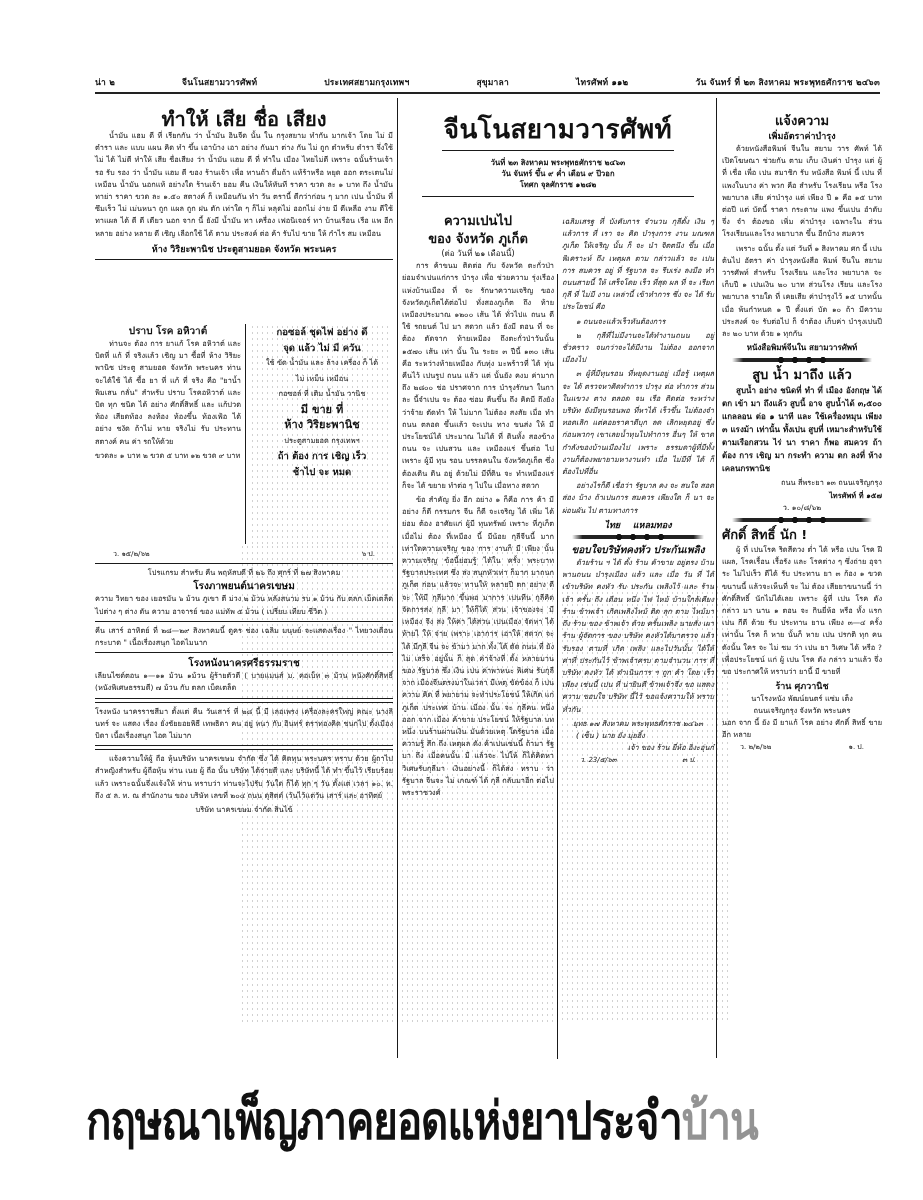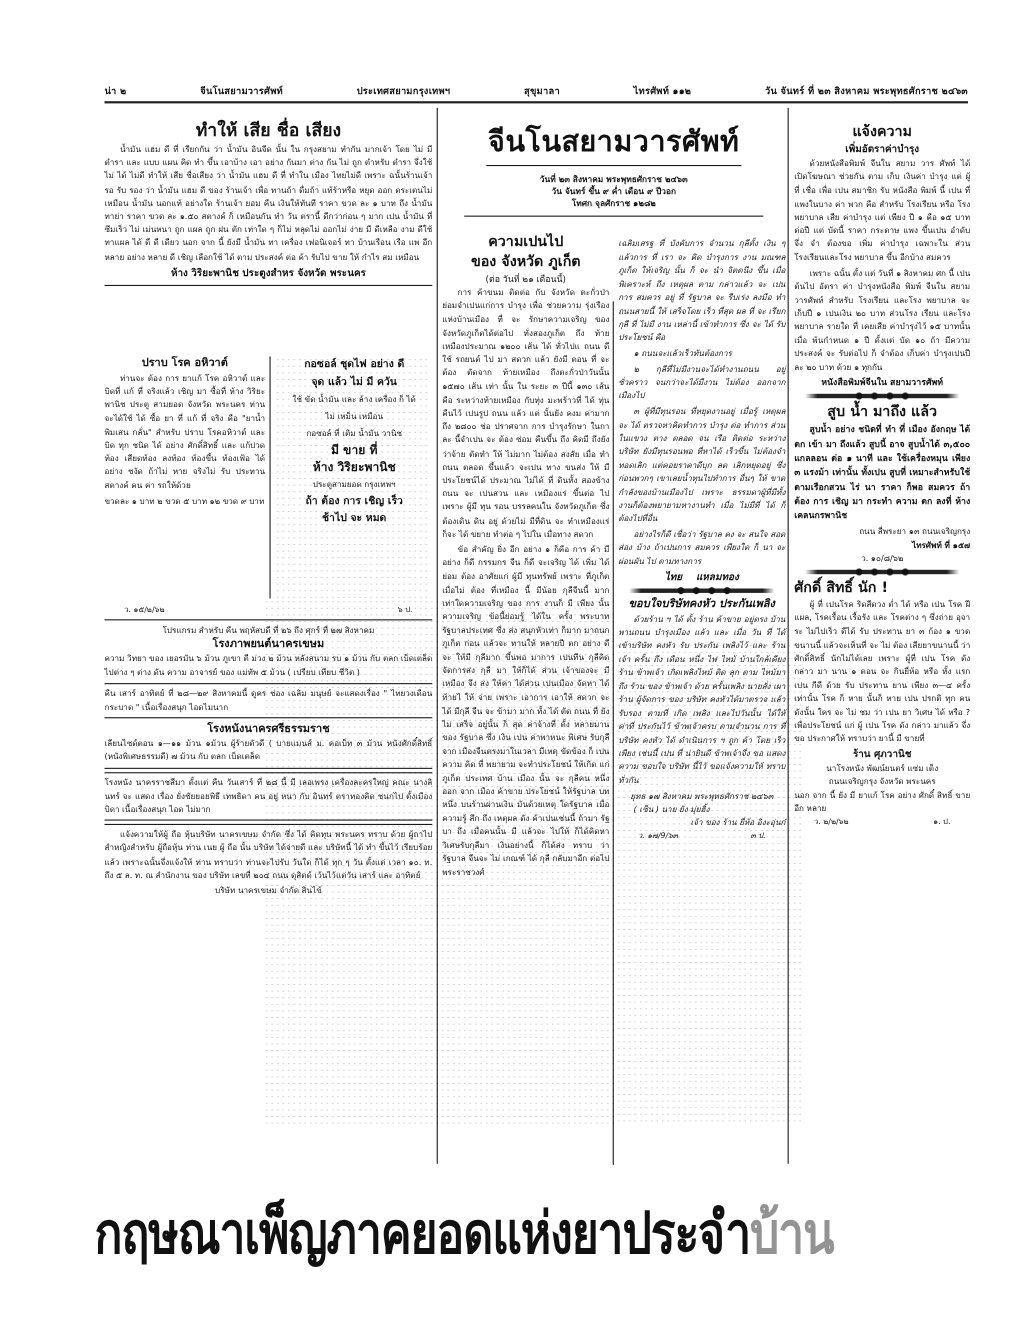--- a/index.html
+++ b/index.html
@@ -16,21 +16,21 @@
   .col { position:absolute; font-size:7.4px; line-height:12.2px; text-align:justify; }
   .col p { margin:0 0 2px 0; text-indent:14px; }
   .col p.noindent { text-indent:0; }
   .center { text-align:center; }
   .bold { font-weight:bold; }
   .rule { height:0; border-top:1.6px solid #1a1a1a; margin:3px 0; }
   .rule.thin { border-top-width:1px; }
   .vrule { position:absolute; width:0; border-left:1.8px solid #1a1a1a; }
 
   h1, h2, h3 { margin:0; font-weight:bold; text-align:center; }
-  .h-big { font-size:16px; line-height:22px; }
+  .h-big { font-size:20px; line-height:22px; }
   .h-med { font-size:13px; line-height:18px; }
   .h-sm  { font-size:10px; line-height:14px; }
 
   .nameplate { font-family:"DejaVu Serif", serif; font-size:26px; line-height:34px;
     font-weight:bold; text-align:center; letter-spacing:0.5px; }
   .dateline { font-size:7.6px; line-height:11px; text-align:center; font-weight:bold; }
   .sign { text-align:right; font-size:7.4px; }
   .small-sig { display:flex; justify-content:space-between; font-size:7px; padding:0 18px; }
 
   .banner { position:absolute; left:86px; top:1060px; width:760px; height:60px;
@@ -61,21 +61,21 @@
   <div class="masthead-rule"></div>
 
   <div class="vrule" style="left:397px; top:74px; height:960px;"></div>
   <div class="vrule" style="left:557px; top:250px; height:785px;"></div>
   <div class="vrule" style="left:716px; top:74px; height:960px;"></div>
   <div class="vrule" style="left:245px; top:300px; height:220px;"></div>
 
   <div class="col" style="left:95px; top:84px; width:298px;">
     <h1 class="h-big">ทำให้ เสีย ชื่อ เสียง</h1>
     <p>น้ำมัน แฮม ดี ที่ เรียกกัน ว่า น้ำมัน อินจีด นั้น ใน กรุงสยาม ทำกัน มากเจ้า โดย ไม่ มี ตำรา และ แบบ แผน คิด ทำ ขึ้น เอาบ้าง เอา อย่าง กันมา ต่าง กัน ไม่ ถูก ตำหรับ ตำรา จึ่งใช้ไม่ ได้ ไม่ดี ทำให้ เสีย ชื่อเสียง ว่า น้ำมัน แฮม ดี ที่ ทำใน เมือง ไทยไม่ดี เพราะ ฉนั้นร้านเจ้า รอ รับ รอง ว่า น้ำมัน แฮม ดี ของ ร้านเจ้า เพื่อ ทานถ้า ดื่มถ้า แท้ร้าหรือ หยุด ออก ตระเตนไม่ เหมือน น้ำมัน นอกแท้ อย่างใด ร้านเจ้า ยอม คืน เงินให้ทันที ราคา ขวด ละ ๑ บาท ถึง น้ำมันทาย่า ราคา ขวด ละ ๑.๕๐ สตางค์ ก็ เหมือนกัน ทำ วัน ตรานี้ ดีกว่าก่อน ๆ มาก เปน น้ำมัน ที่ ซึมเร็ว ไม่ เม่นหนา ถูก แผล ถูก ฝน ตัก เท่าใด ๆ ก็ไม่ หลุดไม่ ออกไม่ ง่าย มี ดีเหลือ งาม ดีใช้ ทาแผล ได้ ดี ดี เดียว นอก จาก นี้ ยังมี น้ำมัน ทา เครื่อง เฟอนิเจอร์ ทา บ้านเรือน เรือ แพ อีก หลาย อย่าง หลาย ดี เชิญ เลือกใช้ ได้ ตาม ประสงค์ ต่อ ค้า รับไป ขาย ให้ กำไร สม เหมือน</p>
-    <div class="center bold" style="font-size:9px; line-height:14px; margin-top:2px;">ห้าง วิริยะพานิช ประตูงสำหร จังหวัด พระนคร</div>
+    <div class="center bold" style="font-size:9px; line-height:14px; margin-top:2px;">ห้าง วิริยะพานิช ประตูสามยอด จังหวัด พระนคร</div>
     <div class="rule"></div>
   </div>
 
   <div class="col" style="left:95px; top:300px; width:146px;">
     <h2 class="h-sm">ปราบ โรค อหิวาต์</h2>
     <p>ท่านจะ ต้อง การ ยาแก้ โรค อหิวาต์ และ บิดที่ แก้ ที่ จริงแล้ว เชิญ มา ซื้อที่ ห้าง วิริยะพานิช ประตู สามยอด จังหวัด พระนคร ท่าน จะได้ใช้ ได้ ซื้อ ยา ที่ แก้ ที่ จริง คือ "ยาน้ำ พิมเสน กลั่น" สำหรับ ปราบ โรคอหิวาต์ และ บิด ทุก ชนิด ได้ อย่าง ศักดิ์สิทธิ์ และ แก้ปวดท้อง เสียดท้อง ลงท้อง ท้องขึ้น ท้องเฟ้อ ได้ อย่าง ชงัด ถ้าไม่ หาย จริงไม่ รับ ประทาน สตางค์ คน ค่า รถให้ด้วย</p>
     <p class="noindent">ขวดละ ๑ บาท ๒ ขวด ๕ บาท ๑๒ ขวด ๙ บาท</p>
   </div>
 
   <div class="col center" style="left:251px; top:300px; width:142px; line-height:15.5px;">
@@ -144,21 +144,21 @@
     <div class="ornament"></div>
     <h3 class="h-sm">ขอบใจบริษัทคงหัว ประกันเพลิง</h3>
     <p>ด้วยร้าน ฯ ได้ ตั้ง ร้าน ค้าขาย อยู่ตรง บ้าน พานถนน บำรุงเมือง แล้ว และ เมื่อ วัน ที่ ได้ เข้าบริษัท คงหัว รับ ประกัน เพลิงไว้ และ ร้านเจ้า ครั้น ถึง เดือน หนึ่ง ไฟ ไหม้ บ้านใกล้เคียงร้าน ข้าพเจ้า เกิดเพลิงไหม้ ติด ลุก ตาม ไหม้มา ถึง ร้าน ของ ข้าพเจ้า ด้วย ครั้นเพลิง นายสั่ง เผา ร้าน ผู้จัดการ ของ บริษัท คงหัวได้มาตรวจ แล้วรับรอง ตามที่ เกิด เพลิง และไปวันนั้น ได้ให้ ค่าที่ ประกันไว้ ข้าพเจ้าครบ ตามจำนวน การ ที่ บริษัท คงหัว ได้ ดำเนินการ ฯ ถูก ค้า โดย เร็ว เพียง เช่นนี้ เปน ที่ น่ายินดี ข้าพเจ้าจึ่ง ขอ แสดงความ ขอบใจ บริษัท นี้ไว้ ขอแจ้งความให้ ทราบ ทั่วกัน</p>
     <div class="center">ยุทธ ๑๗ สิงหาคม พระพุทธศักราช ๒๔๖๓</div>
     <div style="padding-left:14px;">
       <span>( เซ็น )</span>
       <span>นาย ยัง มุ่ยฮิ้ง</span>
     </div>
     <div class="sign">เจ้า ของ ร้าน ยี่ห้อ อิงะอุ่นก๋</div>
     <div class="small-sig">
-      <span>ว. ๑๗/9/๖๓</span>
+      <span>ว. 23/๕/๖๓</span>
       <span>๓ ป.</span>
     </div>
   </div>
 
   <div class="col" style="left:722px; top:88px; width:160px;">
     <h1 class="h-med">แจ้งความ</h1>
     <div class="center bold" style="font-size:9px; line-height:13px;">เพิ่มอัตราค่าบำรุง</div>
     <p>ด้วยหนังสือพิมพ์ จีนใน สยาม วาร ศัพท์ ได้ เปิดโฆษณา ช่วยกัน ตาม เก็บ เงินค่า บำรุง แต่ ผู้ ที่ เชื่อ เพื่อ เปน สมาชิก รับ หนังสือ พิมพ์ นี้ เปน ที่ แพงในบาง ค่า พวก คือ สำหรับ โรงเรียน หรือ โรง พยาบาล เสีย ค่าบำรุง แต่ เพียง ปี ๑ คือ ๑๕ บาท ต่อปี แต่ บัดนี้ ราคา กระดาษ แพง ขึ้นเปน อำดับ จึ่ง จำ ต้องขอ เพิ่ม ค่าบำรุง เฉพาะใน ส่วนโรงเรียนและโรง พยาบาล ขึ้น อีกบ้าง สมควร</p>
     <p>เพราะ ฉนั้น ตั้ง แต่ วันที่ ๑ สิงหาคม ศก นี้ เปนต้นไป อัตรา ค่า บำรุงหนังสือ พิมพ์ จีนใน สยาม วารศัพท์ สำหรับ โรงเรียน และโรง พยาบาล จะ เก็บปี ๑ เปนเงิน ๒๐ บาท ส่วนโรง เรียน และโรงพยาบาล รายใด ที่ เคยเสีย ค่าบำรุงไว้ ๑๕ บาทนั้น เมื่อ พ้นกำหนด ๑ ปี ตั้งแต่ บัด ๑๐ ถ้า มีความประสงค์ จะ รับต่อไป ก็ จำต้อง เก็บค่า บำรุงเปนปีละ ๒๐ บาท ด้วย ๑ ทุกกัน</p>
     <div class="center bold" style="font-size:8px;">หนังสือพิมพ์จีนใน สยามวารศัพท์</div>

